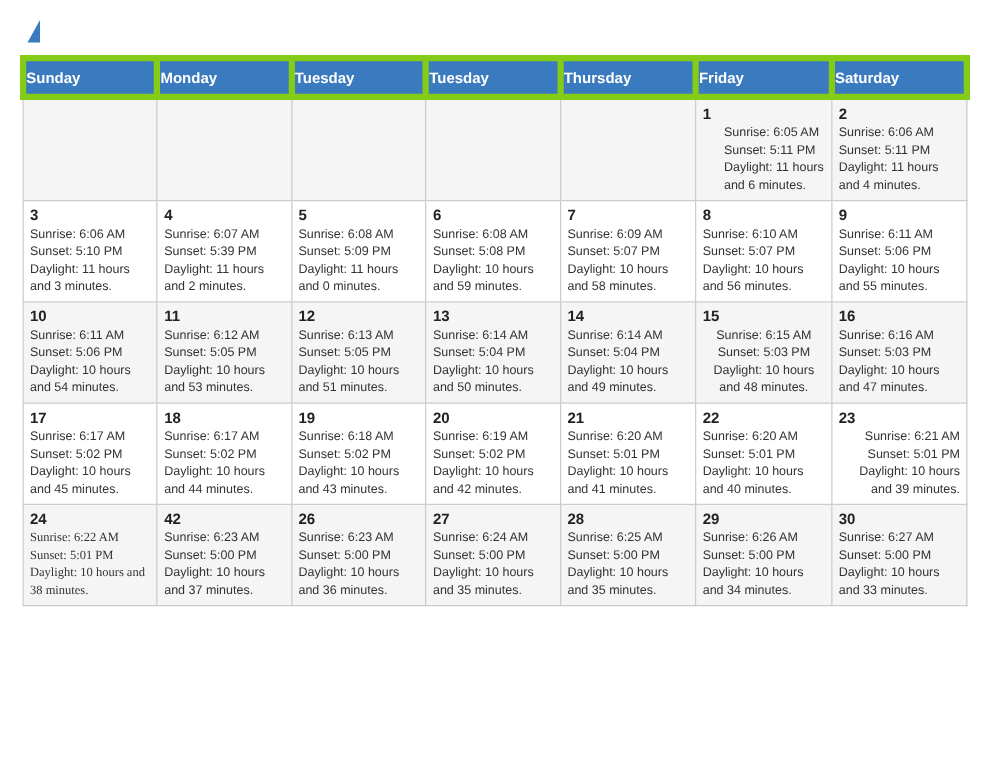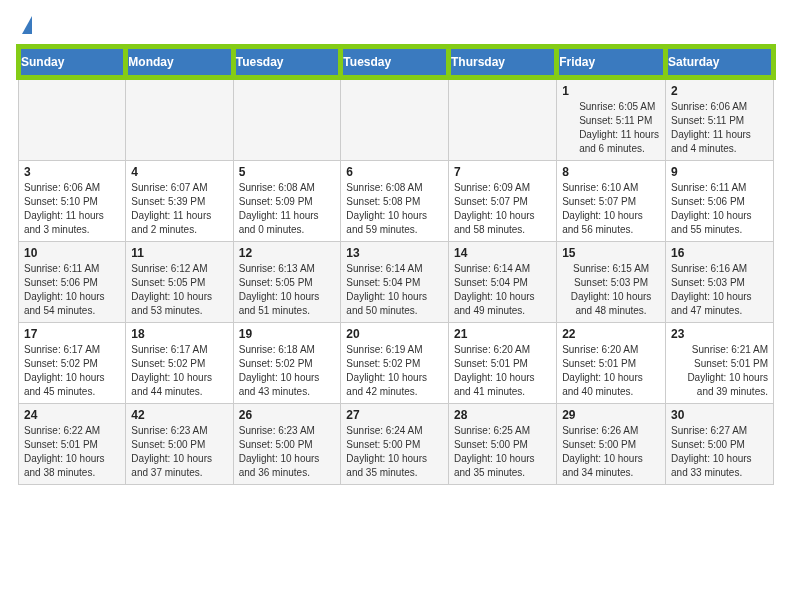--- a/index.html
+++ b/index.html
@@ -269,21 +269,21 @@
         <td>
           <span class="cell-date">23</span>
           <div class="cell-info" style="white-space: pre-line; text-align: right;">Sunrise: 6:21 AM
 Sunset: 5:01 PM
 Daylight: 10 hours and 39 minutes.</div>
         </td>
       </tr>
       <tr>
         <td>
           <span class="cell-date">24</span>
-          <div class="cell-info" style="white-space: pre-line;">Sunrise: 6:22 AM
+          <div class="cell-info" style="white-space: pre-line; font-family: Liberation Serif, serif;">Sunrise: 6:22 AM
 Sunset: 5:01 PM
 Daylight: 10 hours and 38 minutes.</div>
         </td>
         <td>
           <span class="cell-date">42</span>
           <div class="cell-info" style="white-space: pre-line;">Sunrise: 6:23 AM
 Sunset: 5:00 PM
 Daylight: 10 hours and 37 minutes.</div>
         </td>
         <td>

